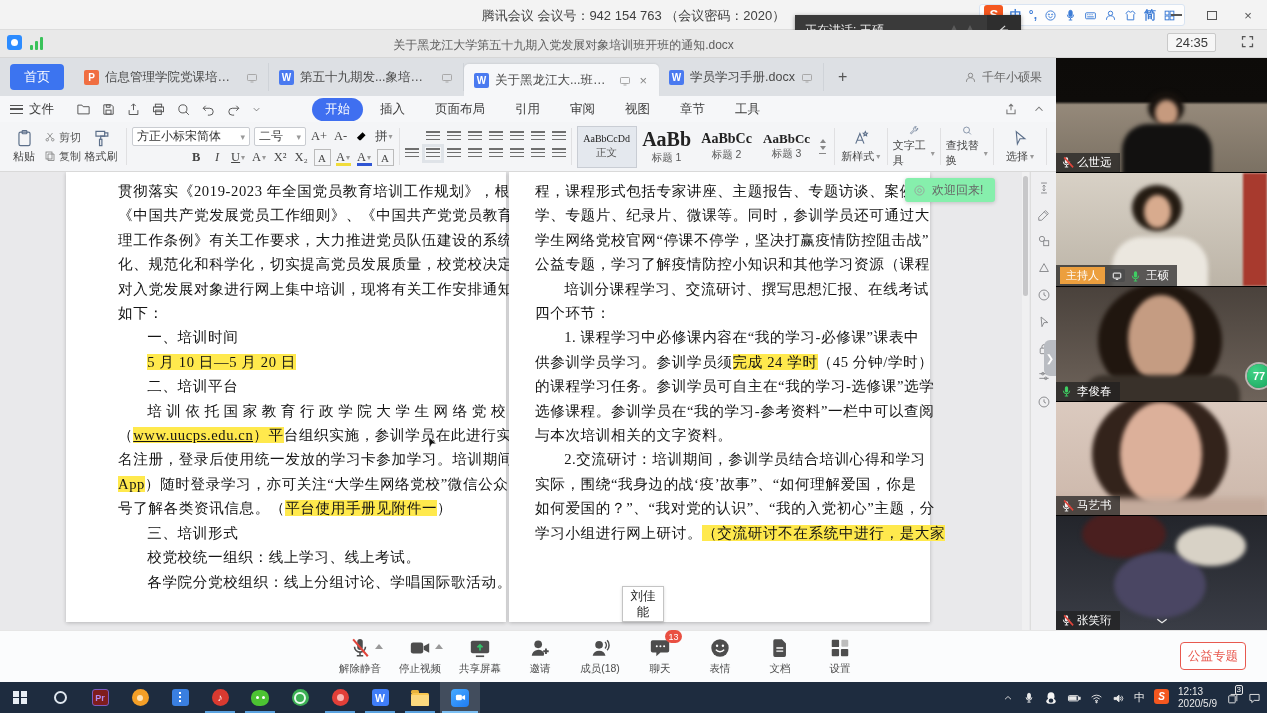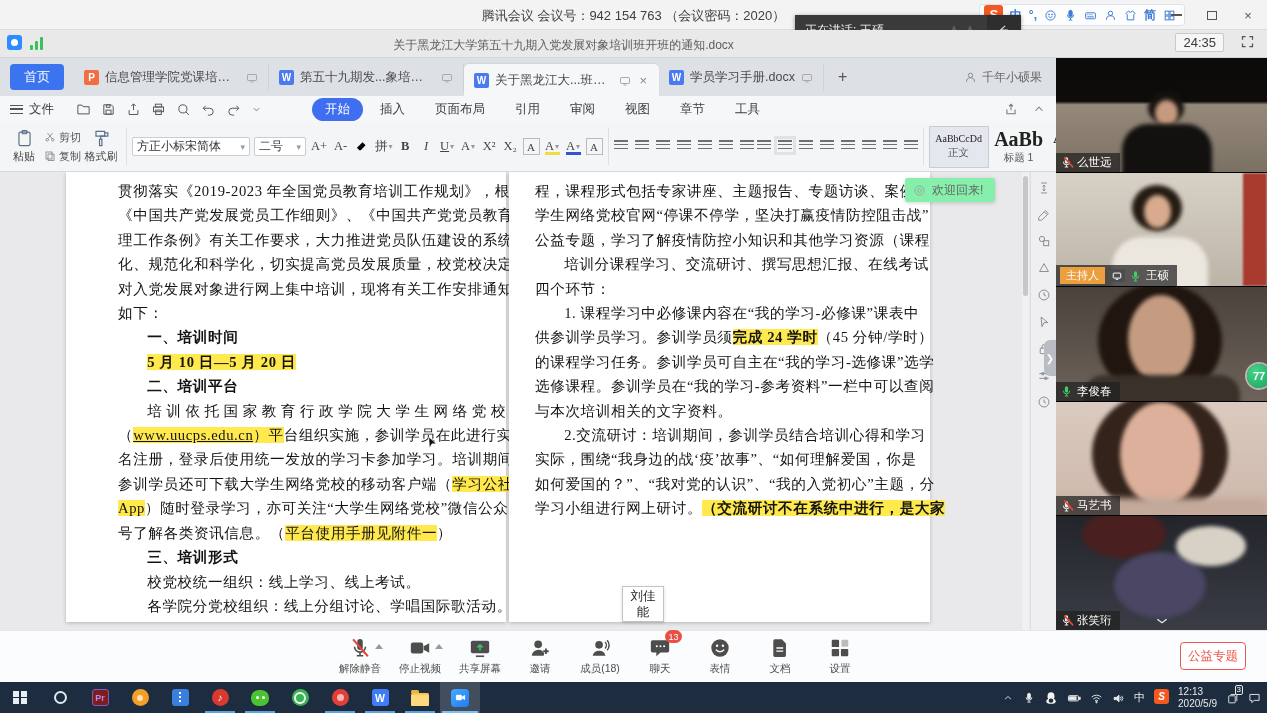--- a/index.html
+++ b/index.html
@@ -36,21 +36,21 @@
   
   #sharebar{position:absolute;left:0;top:30px;width:1267px;height:28px;background:#e9e9e9;border-bottom:1px solid #d6d6d6;}
   #sharebar .sb-left{position:absolute;left:7px;top:5px;display:flex;align-items:flex-end;gap:8px;}
   .sb-appicon{width:15px;height:15px;border-radius:3px;background:#2d8cff;position:relative;}
   .sb-appicon::after{content:"";position:absolute;left:4px;top:4px;width:7px;height:7px;border-radius:50%;background:#fff;}
   .sb-signal{display:flex;align-items:flex-end;gap:2px;height:14px;}
   .sb-signal i{width:3px;background:#3ac25a;border-radius:1px;}
   .sb-signal i:nth-child(1){height:5px;}.sb-signal i:nth-child(2){height:9px;}.sb-signal i:nth-child(3){height:13px;}
   #sharebar .sb-title{position:absolute;left:200px;right:340px;top:7px;text-align:center;font-size:12px;color:#5d5d5d;
     white-space:nowrap;overflow:hidden;text-overflow:ellipsis;}
-  #sharebar .sb-right{position:absolute;right:12px;top:3px;display:flex;align-items:center;gap:16px;}
+  #sharebar .sb-right{position:absolute;right:12px;top:3px;display:flex;align-items:center;gap:24px;}
   #sb-timer{font-size:13px;color:#3a3a3a;background:#f6f6f6;border:1px solid #c9c9c9;border-radius:2px;padding:1px 7px;}
   .sb-fullscreen svg{stroke:#555;fill:none;stroke-width:2;width:15px;height:15px;}
 
   
   #wps{position:absolute;left:0;top:58px;width:1056px;height:572px;background:#fff;}
   #wps-window-title{position:absolute;left:470px;top:2px;font-size:10.5px;color:#a8adb5;white-space:nowrap;}
   
   #wps-tabbar{position:absolute;left:0;top:0;width:1056px;height:38px;background:#dde0e4;display:flex;align-items:center;}
   #wps-home{margin:0 10px 0 10px;background:#3c74f0;color:#fff;font-size:13px;border-radius:4px;padding:4px 14px;}
   .doc-tab{height:28px;display:flex;align-items:center;gap:6px;padding:0 10px;font-size:12.5px;color:#4a4a4a;max-width:195px;
@@ -80,21 +80,21 @@
   
   #wps-ribbon{position:absolute;left:0;top:64px;width:1056px;height:50px;background:#f4f5f7;border-bottom:1px solid #d9d9d9;
     display:flex;align-items:stretch;padding:3px 4px;}
   .rb-sep{width:1px;background:#e0e0e2;margin:3px 5px;flex:none;}
   .rb-group{display:flex;align-items:center;flex:none;}
   .rb-big{display:flex;flex-direction:column;align-items:center;justify-content:center;width:40px;font-size:11px;color:#444;gap:1px;}
   .rb-big svg{stroke:#5c6f8a;fill:none;stroke-width:1.5;width:19px;height:19px;}
   .rb-mini-col{display:flex;flex-direction:column;justify-content:flex-end;gap:4px;font-size:11px;color:#555;}
   .rb-mini{display:flex;align-items:center;gap:3px;}
   .rb-mini svg{stroke:#777;fill:none;stroke-width:1.5;width:12px;height:12px;}
-  .rb-2row{display:flex;flex-direction:row;justify-content:center;gap:3px;}
+  .rb-2row{display:flex;flex-direction:column;justify-content:center;gap:3px;align-items:flex-end;}
   .rb-row{display:flex;align-items:center;gap:4px;}
   .rb-select{background:#fff;border:1px solid #c9ccd1;border-radius:2px;height:19px;display:flex;align-items:center;
     font-size:12px;color:#333;padding:0 4px;justify-content:space-between;}
   .rb-select .dd{color:#999;font-size:9px;margin-left:4px;}
   .fmt-btn{min-width:17px;height:17px;display:flex;align-items:center;justify-content:center;font-size:12.5px;color:#444;
     font-family:"Liberation Serif","DejaVu Serif",serif;position:relative;padding:0 1px;}
   .fmt-btn.it{font-style:italic;}
   .fmt-btn.boxed{border:1px solid #bbb;font-size:11px;}
   .fmt-btn .accentbar{position:absolute;left:1px;right:1px;bottom:0;height:3.5px;}
   .fmt-btn .dd{font-size:8px;color:#999;margin-left:1px;}
@@ -118,21 +118,21 @@
   
   #doc-area{position:absolute;left:0;top:114px;width:1056px;height:458px;background:#e9e9eb;overflow:hidden;}
   .page{position:absolute;top:0;height:450px;background:#fff;box-shadow:0 1px 4px rgba(0,0,0,.22);}
   #page-left{left:66px;width:440px;padding:7px 52px 0 52px;}
   #page-right{left:509px;width:421px;padding:7px 30px 0 26px;}
   .doc-line{font-family:"Liberation Serif","DejaVu Serif",serif;font-size:14.6px;line-height:24.4px;color:#141414;
     letter-spacing:.6px;white-space:nowrap;}
   .doc-line.ind{text-indent:2em;}
   .doc-line.spread{letter-spacing:4.5px;}
   .doc-line .hl{background:#ffe94d;}
-  .doc-line .bd{font-weight:bold;}
+  .doc-line .bd{font-weight:normal;}
   .doc-line .ul{text-decoration:underline;}
   #welcome-toast{position:absolute;left:905px;top:6px;height:24px;background:#86efac;border-radius:3px;box-shadow:0 1px 4px rgba(0,0,0,.18);
     display:flex;align-items:center;gap:6px;padding:0 12px 0 8px;font-size:12px;color:#666;}
   #welcome-toast svg{stroke:#999;fill:none;stroke-width:1.5;width:13px;height:13px;}
   #collab-label{position:absolute;left:622px;top:414px;width:42px;background:#fff;border:1px solid #c4c4c4;box-shadow:0 1px 3px rgba(0,0,0,.15);
     font-family:"Liberation Serif","DejaVu Serif",serif;font-size:12.5px;color:#222;text-align:center;line-height:16px;padding:1px 2px;}
   #doc-scrollbar{position:absolute;left:1022px;top:0;width:7px;height:458px;background:#f0f0f1;}
   #doc-scrollbar i{position:absolute;left:1px;top:4px;width:5px;height:120px;background:#c7c7c9;border-radius:3px;}
   #right-rail{position:absolute;left:1030px;top:0;width:26px;height:458px;background:#efeff1;border-left:1px solid #ddd;
     display:flex;flex-direction:column;align-items:center;gap:12px;padding-top:8px;}
@@ -634,29 +634,29 @@
           <div class="doc-line"><span>理工作条例》有关工作要求，大力推进党员队伍建设的系统</span></div>
           <div class="doc-line"><span>化、规范化和科学化，切实提高党员发展质量，校党校决定</span></div>
           <div class="doc-line"><span>对入党发展对象进行网上集中培训，现将有关工作安排通知</span></div>
           <div class="doc-line"><span>如下：</span></div>
           <div class="doc-line ind"><span class="bd">一、培训时间</span></div>
           <div class="doc-line ind"><span class="hl bd">5 月 10 日—5 月 20 日</span></div>
           <div class="doc-line ind"><span class="bd">二、培训平台</span></div>
           <div class="doc-line ind spread"><span>培训依托国家教育行政学院大学生网络党校</span></div>
           <div class="doc-line"><span>（</span><span class="hl ul">www.uucps.edu.cn</span><span class="hl">）平</span><span>台组织实施，参训学员在此进行实</span></div>
           <div class="doc-line"><span>名注册，登录后使用统一发放的学习卡参加学习。培训期间</span></div>
-          <div class="doc-line"><span>参训学员还可下载大学生网络党校的移动客户端（</span><span class="hl">学习公社</span></div>
           <div class="doc-line"><span class="hl">App</span><span>）随时登录学习，亦可关注“大学生网络党校”微信公众</span></div>
           <div class="doc-line"><span>号了解各类资讯信息。（</span><span class="hl">平台使用手册见附件一</span><span>）</span></div>
           <div class="doc-line ind"><span class="bd">三、培训形式</span></div>
           <div class="doc-line ind"><span>校党校统一组织：线上学习、线上考试。</span></div>
           <div class="doc-line ind"><span>各学院分党校组织：线上分组讨论、学唱国际歌活动。</span></div>
         </div>
       <div class="page" id="page-right">
           <div class="doc-line"><span>程，课程形式包括专家讲座、主题报告、专题访谈、案例教</span></div>
+          <div class="doc-line"><span>学、专题片、纪录片、微课等。同时，参训学员还可通过大</span></div>
           <div class="doc-line"><span>学生网络党校官网“停课不停学，坚决打赢疫情防控阻击战”</span></div>
           <div class="doc-line"><span>公益专题，学习了解疫情防控小知识和其他学习资源（课程</span></div>
           <div class="doc-line ind"><span>培训分课程学习、交流研讨、撰写思想汇报、在线考试</span></div>
           <div class="doc-line"><span>四个环节：</span></div>
           <div class="doc-line ind"><span>1. 课程学习中必修课内容在“我的学习-必修课”课表中</span></div>
           <div class="doc-line"><span>供参训学员学习。参训学员须</span><span class="hl bd">完成 24 学时</span><span>（45 分钟/学时）</span></div>
           <div class="doc-line"><span>的课程学习任务。参训学员可自主在“我的学习-选修课”选学</span></div>
           <div class="doc-line"><span>选修课程。参训学员在“我的学习-参考资料”一栏中可以查阅</span></div>
           <div class="doc-line"><span>与本次培训相关的文字资料。</span></div>
           <div class="doc-line ind"><span>2.交流研讨：培训期间，参训学员结合培训心得和学习</span></div>

